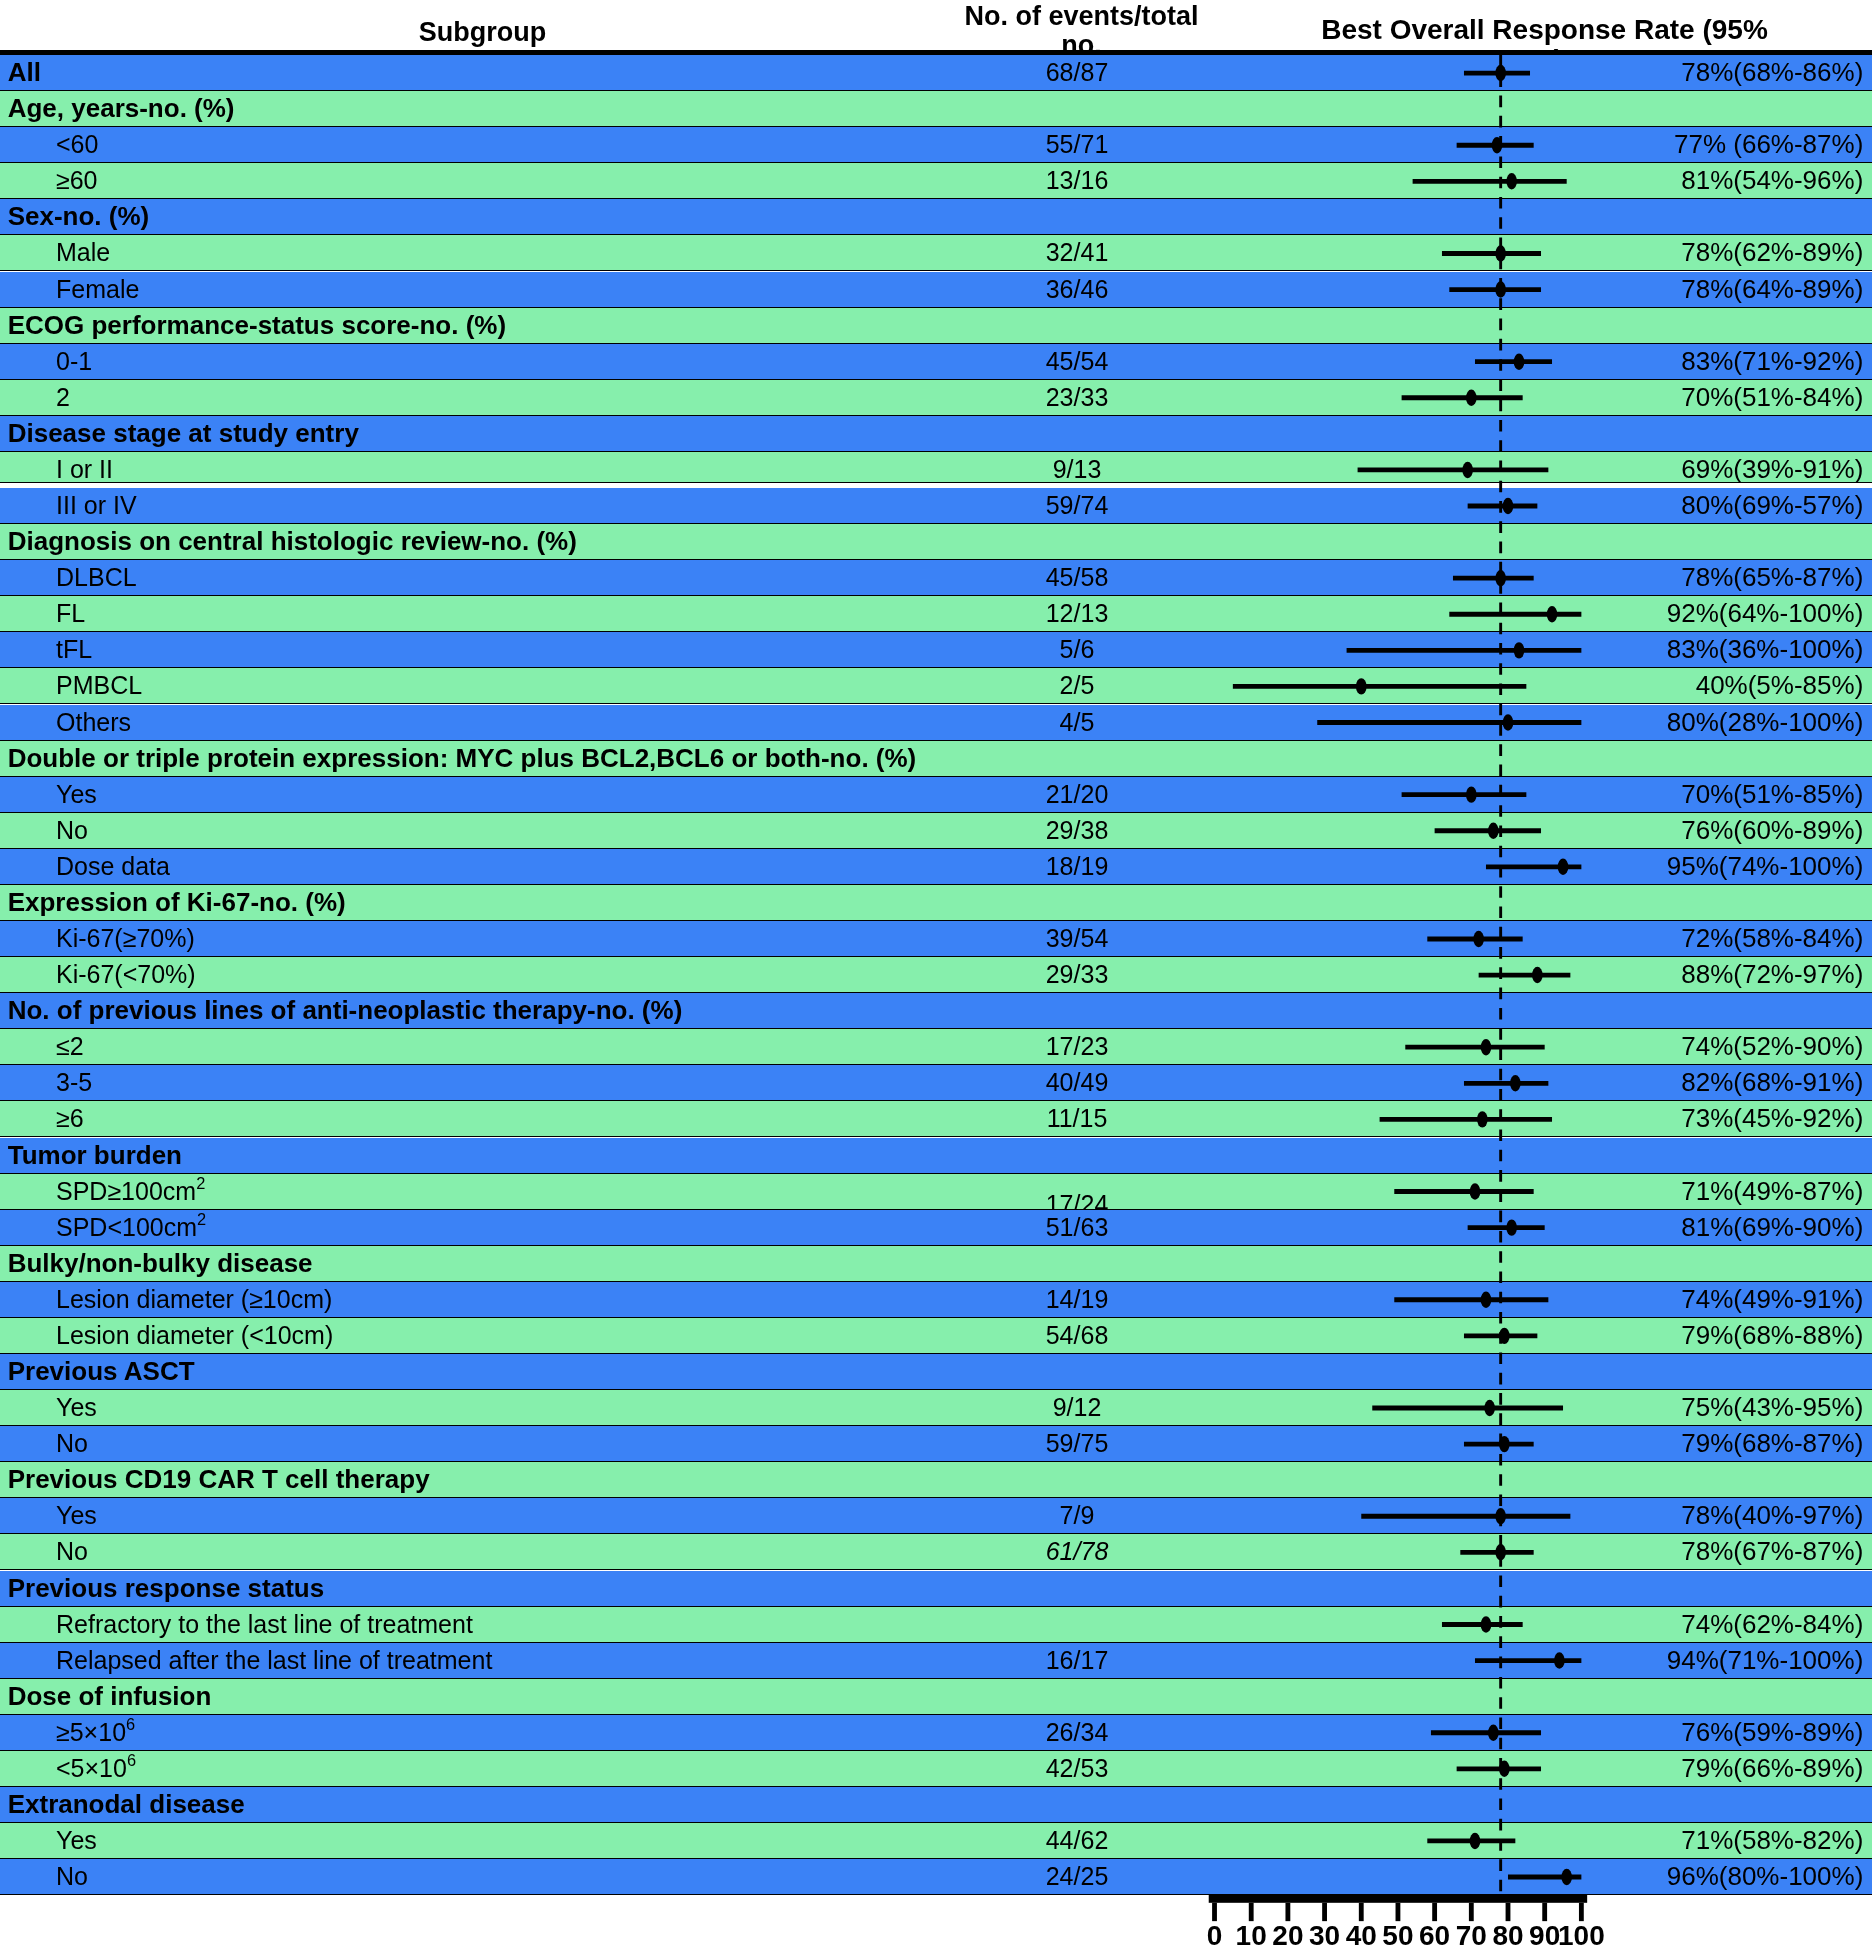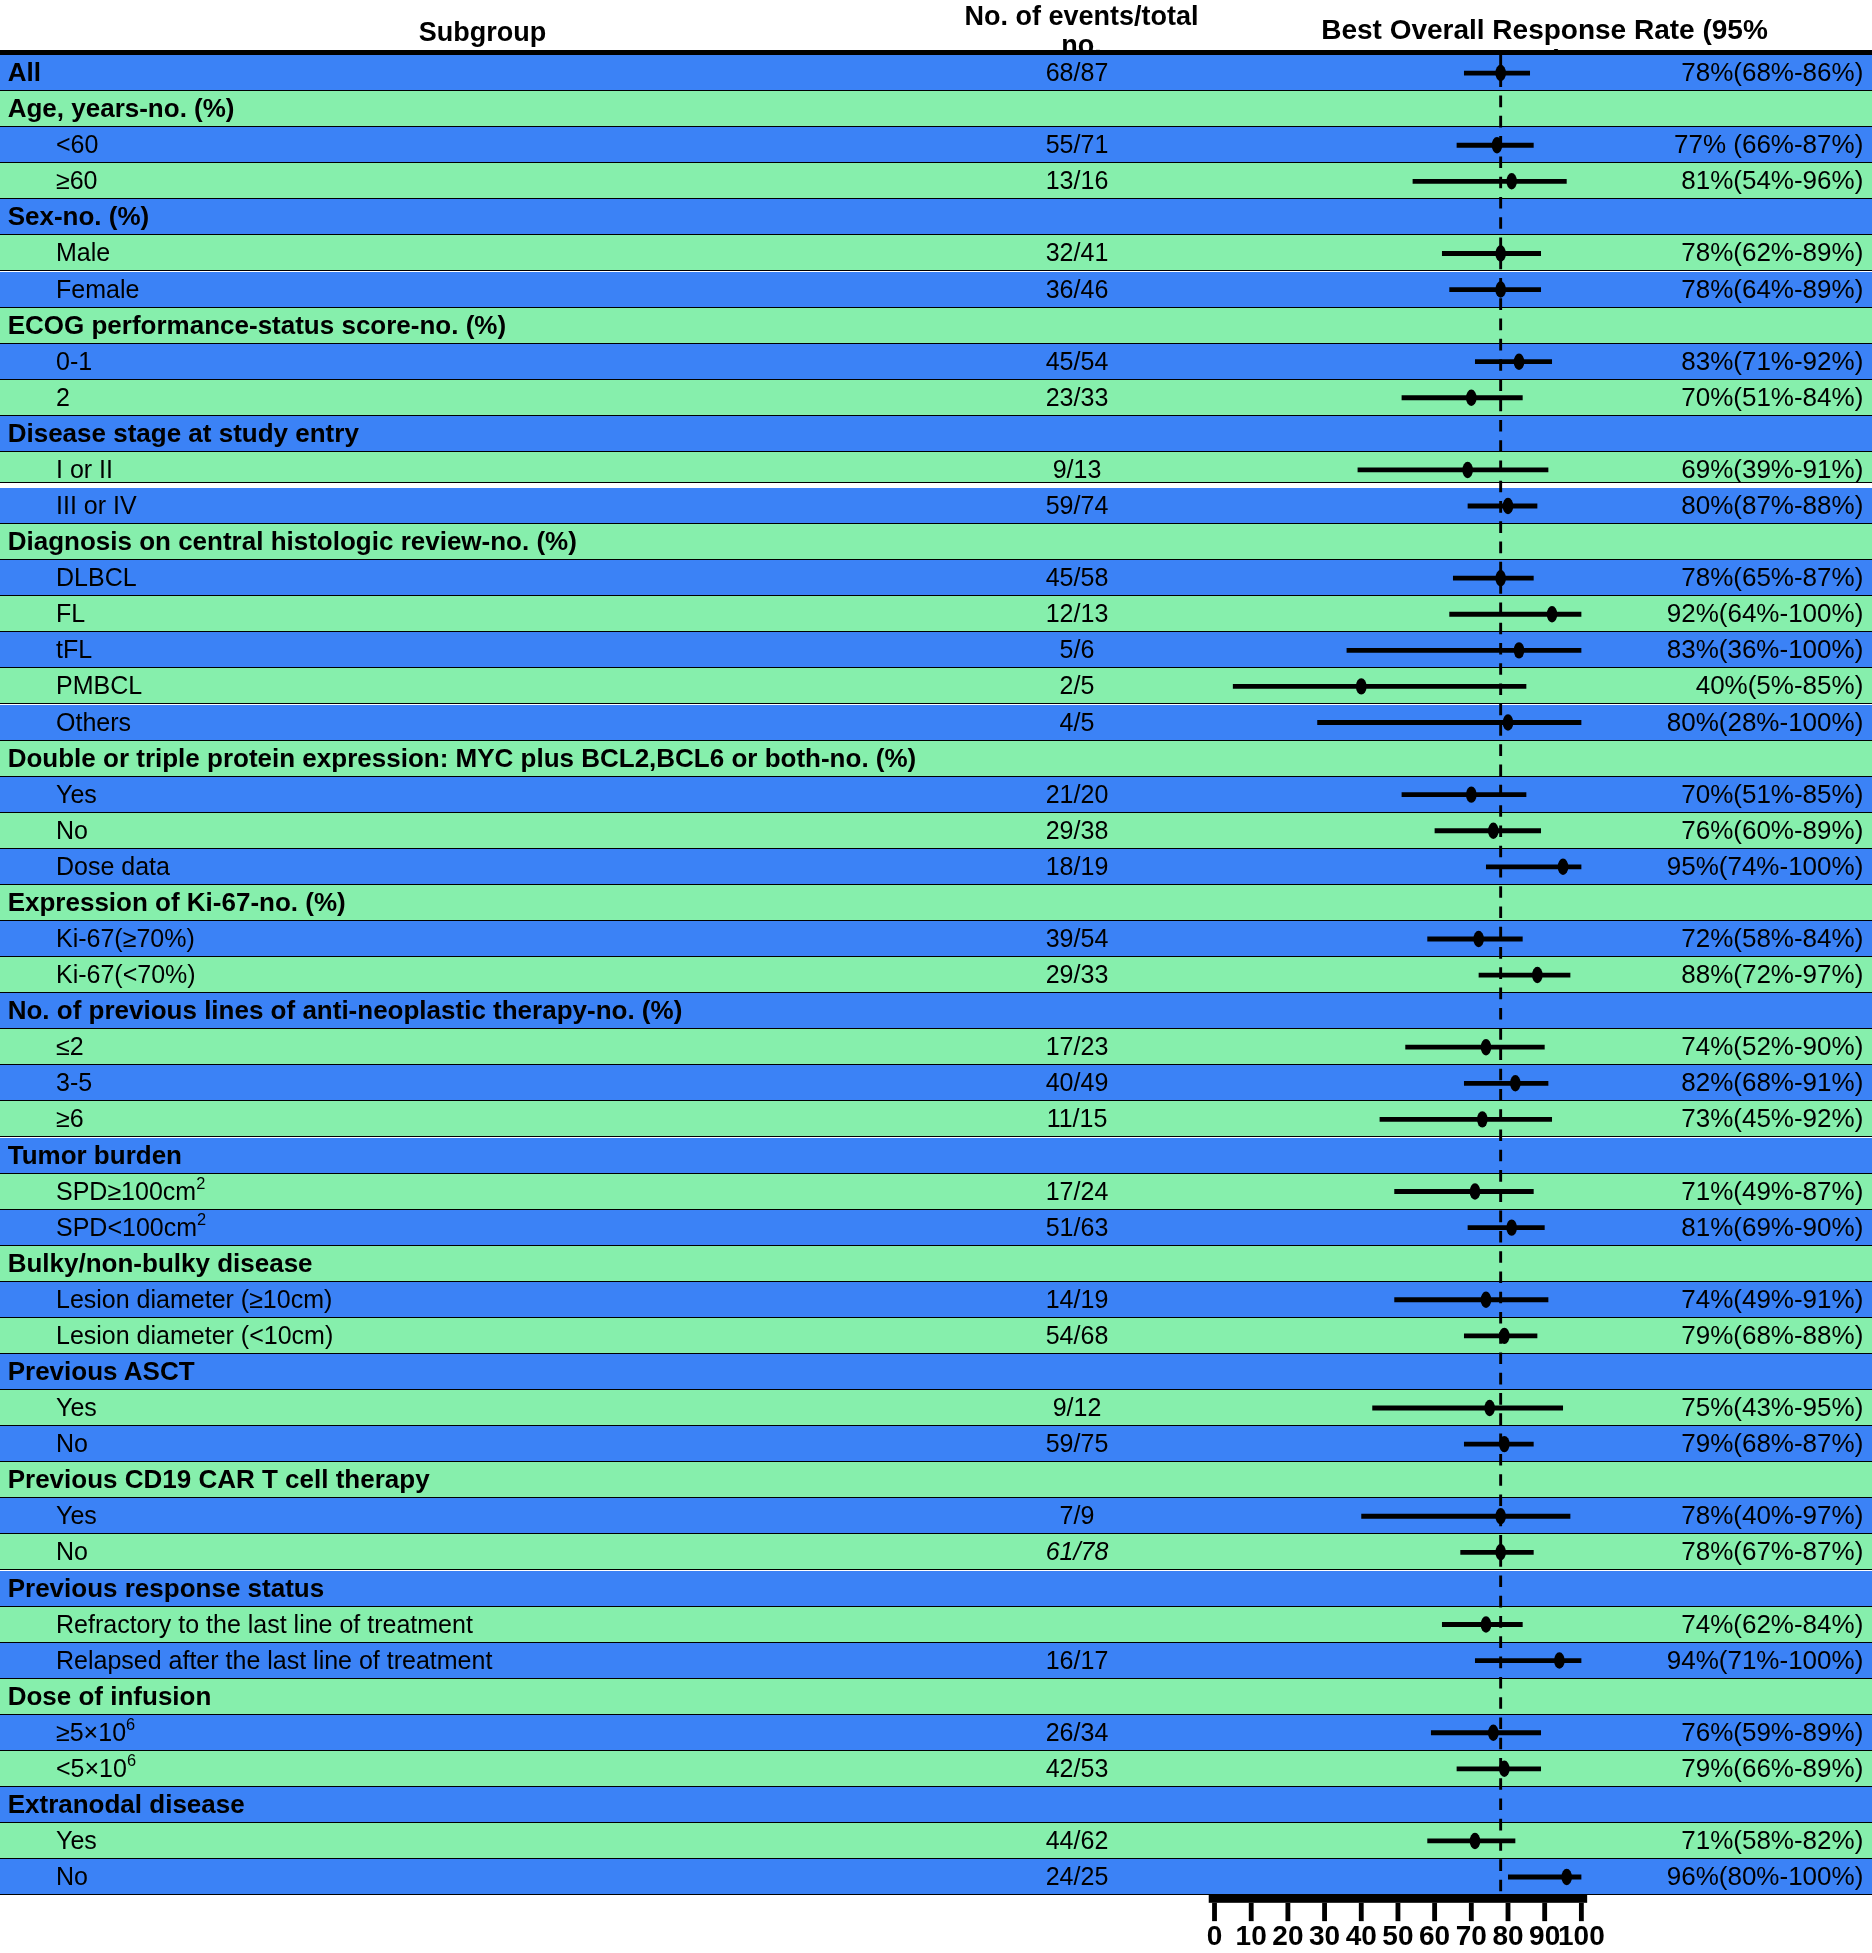--- a/index.html
+++ b/index.html
@@ -100,21 +100,21 @@
         <span class="label bold" style="line-height: 34px;">Disease stage at study entry</span>
       </div>
       <div class="row" style="top: 397px; height: 31px;">
         <span class="label" style="line-height: 34px;">I or II</span>
         <span class="events" style="line-height: 34px;">9/13</span>
         <span class="ci" style="line-height: 34px;">69%(39%-91%)</span>
       </div>
       <div class="row shade" style="top: 433px; height: 36px;">
         <span class="label" style="line-height: 34px;">III or IV</span>
         <span class="events" style="line-height: 34px;">59/74</span>
-        <span class="ci" style="line-height: 34px;">80%(87%-88%)</span>
+        <span class="ci" style="line-height: 34px;">80%(69%-57%)</span>
       </div>
       <div class="row" style="top: 469px; height: 36px;">
         <span class="label bold" style="line-height: 34px;">Diagnosis on central histologic review-no. (%)</span>
       </div>
       <div class="row shade" style="top: 505px; height: 36px;">
         <span class="label" style="line-height: 34px;">DLBCL</span>
         <span class="events" style="line-height: 34px;">45/58</span>
         <span class="ci" style="line-height: 34px;">78%(65%-87%)</span>
       </div>
       <div class="row" style="top: 541px; height: 36px;">
@@ -184,21 +184,21 @@
       <div class="row" style="top: 1046px; height: 36px;">
         <span class="label" style="line-height: 34px;">≥6</span>
         <span class="events" style="line-height: 34px;">11/15</span>
         <span class="ci" style="line-height: 34px;">73%(45%-92%)</span>
       </div>
       <div class="row shade" style="top: 1083px; height: 36px;">
         <span class="label bold" style="line-height: 34px;">Tumor burden</span>
       </div>
       <div class="row" style="top: 1119px; height: 36px;">
         <span class="label" style="line-height: 34px;">SPD≥100cm<sup>2</sup></span>
-        <span class="events" style="line-height: 34px;">17/24</span>
+        <span class="events" style="line-height: 34px; margin-top: 13px;">17/24</span>
         <span class="ci" style="line-height: 34px;">71%(49%-87%)</span>
       </div>
       <div class="row shade" style="top: 1155px; height: 36px;">
         <span class="label" style="line-height: 34px;">SPD&lt;100cm<sup>2</sup></span>
         <span class="events" style="line-height: 34px;">51/63</span>
         <span class="ci" style="line-height: 34px;">81%(69%-90%)</span>
       </div>
       <div class="row" style="top: 1191px; height: 36px;">
         <span class="label bold" style="line-height: 34px;">Bulky/non-bulky disease</span>
       </div>

